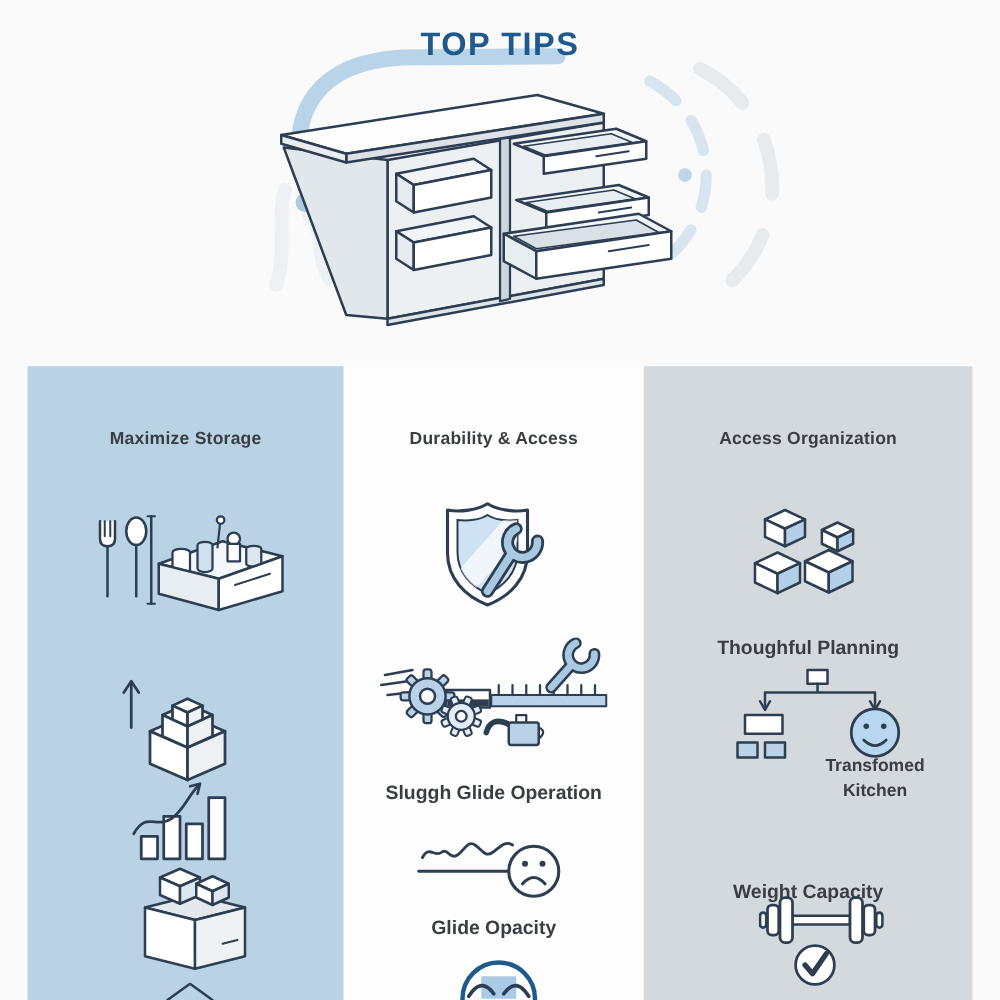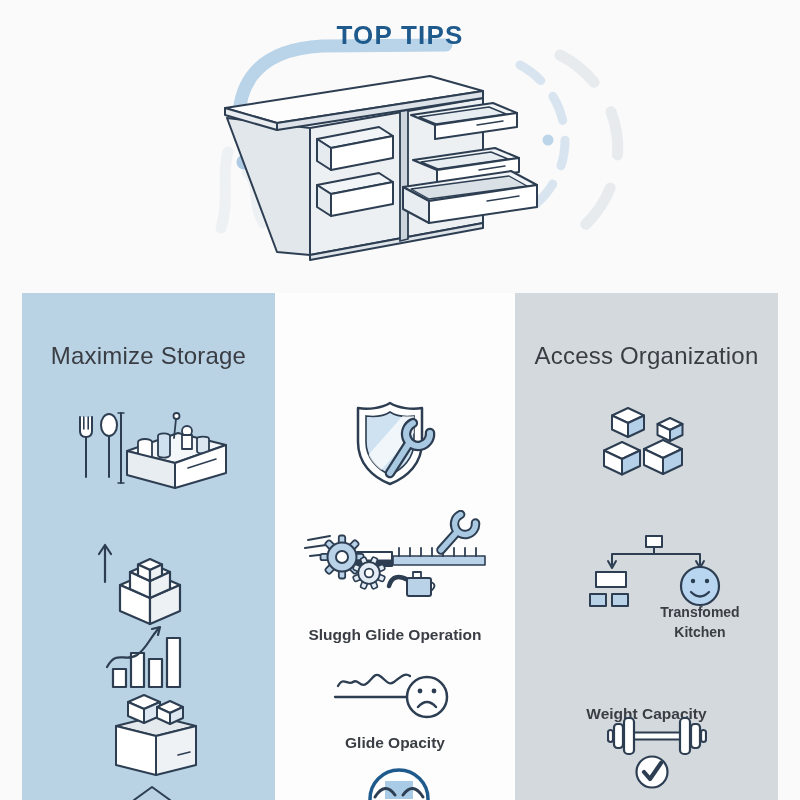--- a/index.html
+++ b/index.html
@@ -13,21 +13,21 @@
     text-align:center;font-size:26px;font-weight:800;letter-spacing:1.2px;
     color:var(--title_blue,#1f5a8d);z-index:3;
   }
   .hero{position:absolute;left:0;top:0;z-index:1;}
   .col{position:absolute;top:293px;height:507px;}
   .col1{left:22px;width:253px;background:var(--col1_bg,#b9d2e4);}
   .col2{left:275px;width:240px;background:var(--col2_bg,#fdfdfd);}
   .col3{left:515px;width:263px;background:var(--col3_bg,#d4d9dd);}
   .heading{
     position:absolute;top:49px;left:0;width:100%;margin:0;text-align:center;
-    font-size:24px;font-weight:400;color:var(--heading_text,#3a3e44);letter-spacing:.2px;
+    font-size:14px;font-weight:700;color:var(--heading_text,#3a3e44);letter-spacing:.2px;
   }
   .caption{
     position:absolute;left:0;width:100%;margin:0;text-align:center;
     font-size:15.5px;font-weight:600;color:var(--heading_text,#3a3e44);
   }
   .cap-slide{top:333px;}
   .cap-smooth{top:441px;}
   .cap-thoughtful{top:217px;}
   .cap-weight{top:380px;margin-top:32px;}
   .cap-transformed{
@@ -195,20 +195,21 @@
     </div>
 
     <div class="icon" style="left:106px;top:493px;">
       <svg width="48" height="14" viewBox="0 0 48 14" fill="none" stroke="#2d3e52" stroke-width="2" stroke-linecap="round" stroke-linejoin="round">
         <path d="M6,14 L24,1 L42,14"></path>
       </svg>
     </div>
   </section>
 
   <section class="col col2">
+    <h2 class="heading">Durability &amp; Access</h2>
 
     <div class="icon" style="left:75px;top:105px;">
       <svg width="105" height="92" viewBox="0 0 105 92">
         <defs>
           <clipPath id="shieldInner">
             <path d="M40,14 C46,18 56,19 64,18 L64,44 C64,60 53,71 40,77 C27,71 16,60 16,44 L16,18 C24,19 34,18 40,14 Z"></path>
           </clipPath>
         </defs>
         <path d="M40,5 C48,10 62,12 72,10 L72,44 C72,65 58,79 40,86 C22,79 8,65 8,44 L8,10 C18,12 32,10 40,5 Z" fill="#ffffff" stroke="#2d3e52" stroke-width="2.5" stroke-linejoin="round"></path>
         <path d="M40,14 C46,18 56,19 64,18 L64,44 C64,60 53,71 40,77 C27,71 16,60 16,44 L16,18 C24,19 34,18 40,14 Z" fill="#cfe2f2" stroke="#2d3e52" stroke-width="1.6"></path>
@@ -325,20 +326,21 @@
         <polygon points="70,24 82.5,18 82.5,29 70,35" fill="#b3d0e8"></polygon>
         <polygon points="4,44.5 22,36 40,44.5 22,53" fill="#ffffff"></polygon>
         <polygon points="4,44.5 22,53 22,68.5 4,60" fill="#ffffff"></polygon>
         <polygon points="22,53 40,44.5 40,60 22,68.5" fill="#b3d0e8"></polygon>
         <polygon points="44,43 63,34 82,43 63,52" fill="#ffffff"></polygon>
         <polygon points="44,43 63,52 63,68 44,59" fill="#ffffff"></polygon>
         <polygon points="63,52 82,43 82,59 63,68" fill="#b3d0e8"></polygon>
       </svg>
     </div>
 
+    <p class="caption cap-thoughtful">Thoughful Planning</p>
 
     <div class="icon" style="left:73px;top:241px;">
       <svg width="150" height="78" viewBox="0 0 150 78" fill="none" stroke="#2d3e52" stroke-width="2" stroke-linecap="round" stroke-linejoin="round">
         <rect x="58" y="2" width="16" height="11" fill="#ffffff"></rect>
         <path d="M66,13 L66,20 M24,20 L112,20 M24,20 L24,31 M112,20 L112,31"></path>
         <polyline points="20,27 24,34 28,27"></polyline>
         <polyline points="108,27 112,34 116,27"></polyline>
         <g>
           <rect x="8" y="38" width="30" height="15" fill="#ffffff"></rect>
           <rect x="2" y="60" width="16" height="12" fill="#b9d2e8"></rect>

